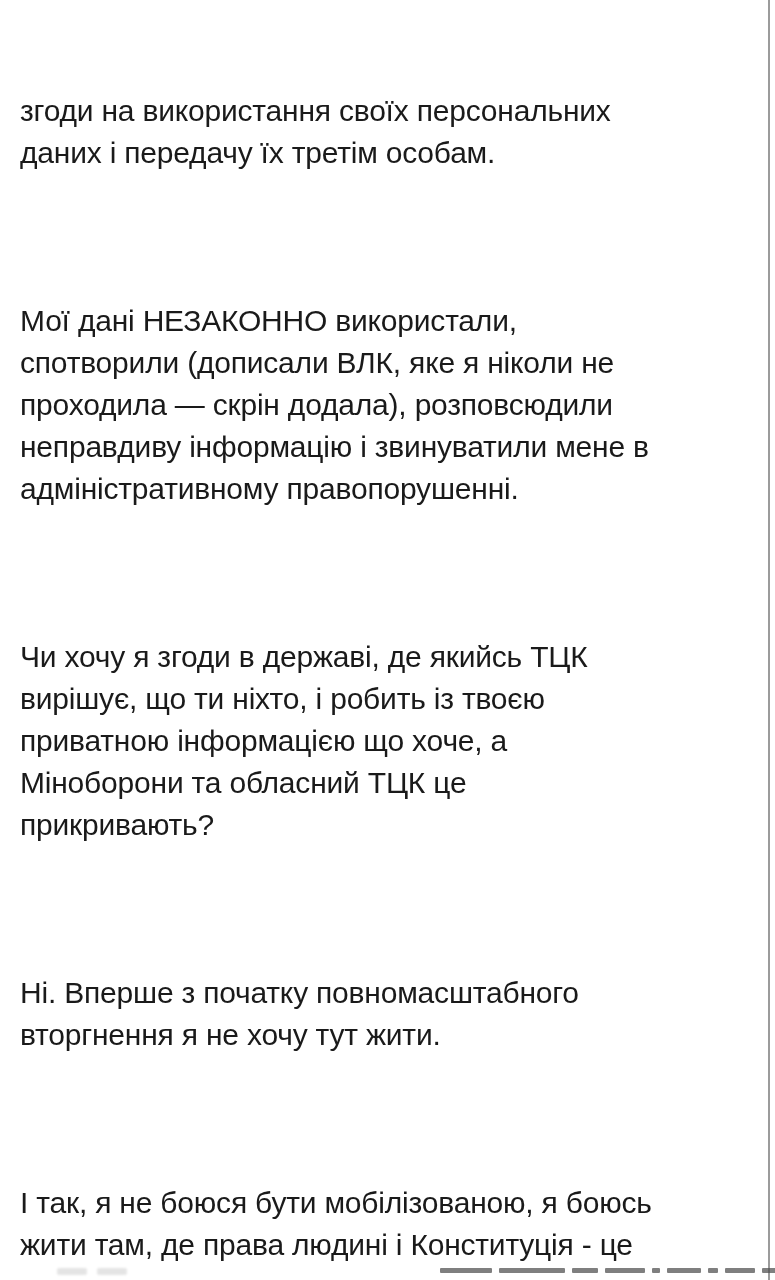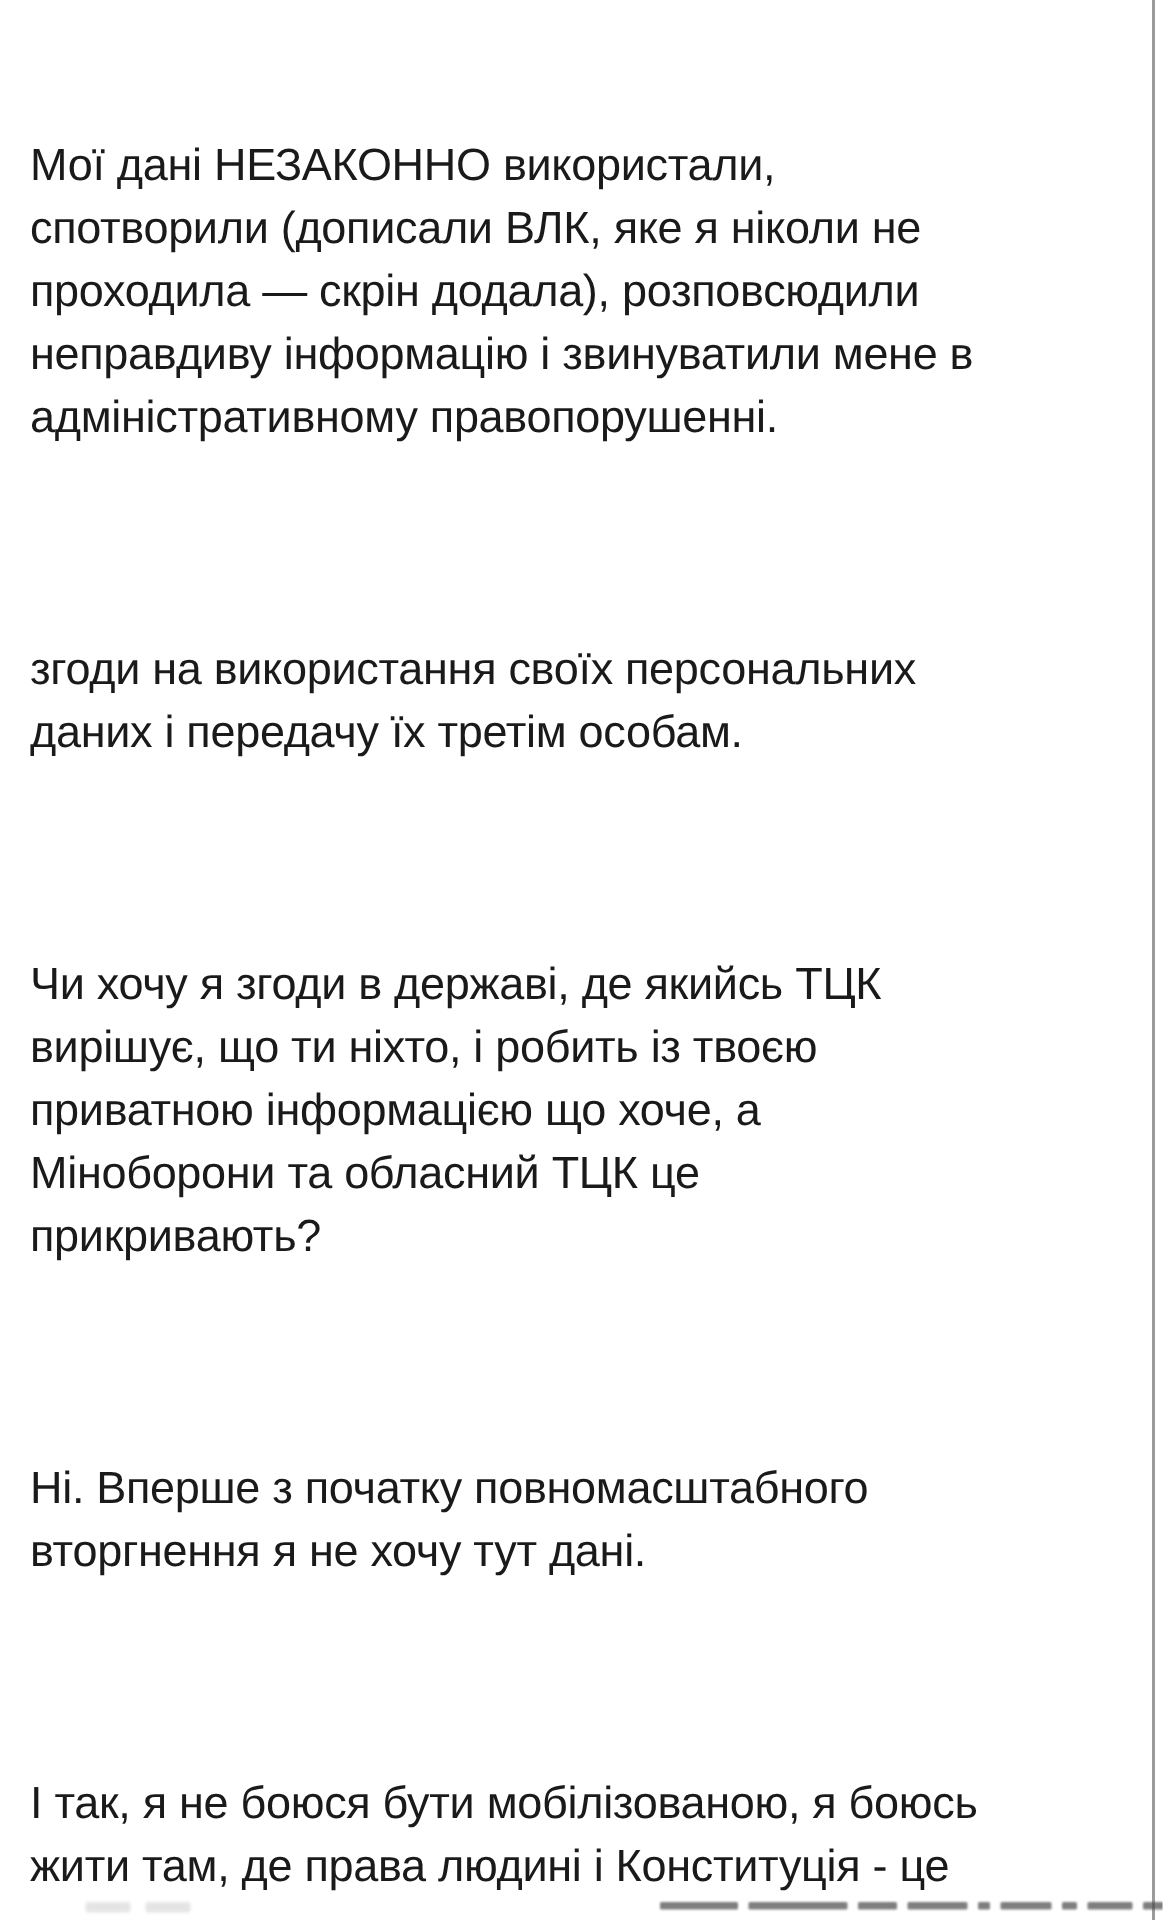--- a/index.html
+++ b/index.html
@@ -71,34 +71,34 @@
     border-radius: 2px;
     filter: blur(1px);
   }
   .faint-mark.m1 { left: 57px;  width: 30px; }
   .faint-mark.m2 { left: 97px;  width: 30px; }
 </style>
 </head>
 <body>
 
 <main class="post-text">
+  <p>згоди на використання своїх персональних
+даних і передачу їх третім особам.</p>
   <p>Мої дані НЕЗАКОННО використали,
 спотворили (дописали ВЛК, яке я ніколи не
 проходила — скрін додала), розповсюдили
 неправдиву інформацію і звинуватили мене в
 адміністративному правопорушенні.</p>
-  <p>згоди на використання своїх персональних
-даних і передачу їх третім особам.</p>
   <p>Чи хочу я згоди в державі, де якийсь ТЦК
 вирішує, що ти ніхто, і робить із твоєю
 приватною інформацією що хоче, а
 Міноборони та обласний ТЦК це
 прикривають?</p>
   <p>Ні. Вперше з початку повномасштабного
-вторгнення я не хочу тут дані.</p>
+вторгнення я не хочу тут жити.</p>
   <p>І так, я не боюся бути мобілізованою, я боюсь
 жити там, де права людині і Конституція - це
 ніщо.</p>
   
   
 </main>
 
 <div class="scrollbar-line"></div>
 
 <div class="attachment-strip">

